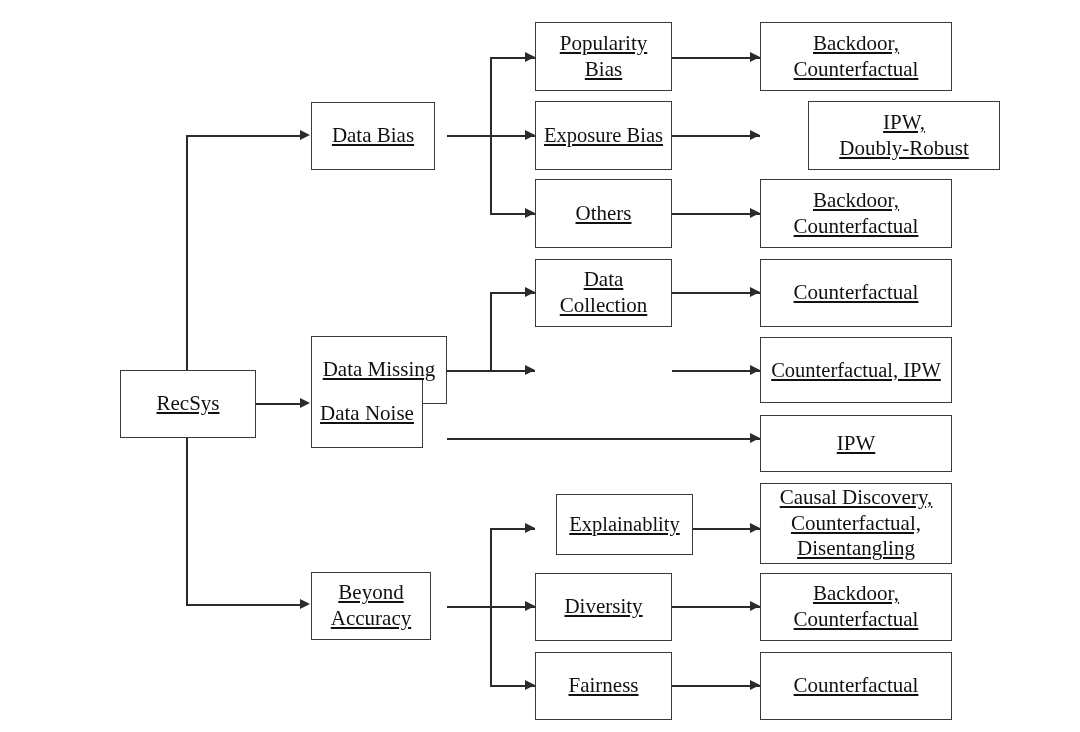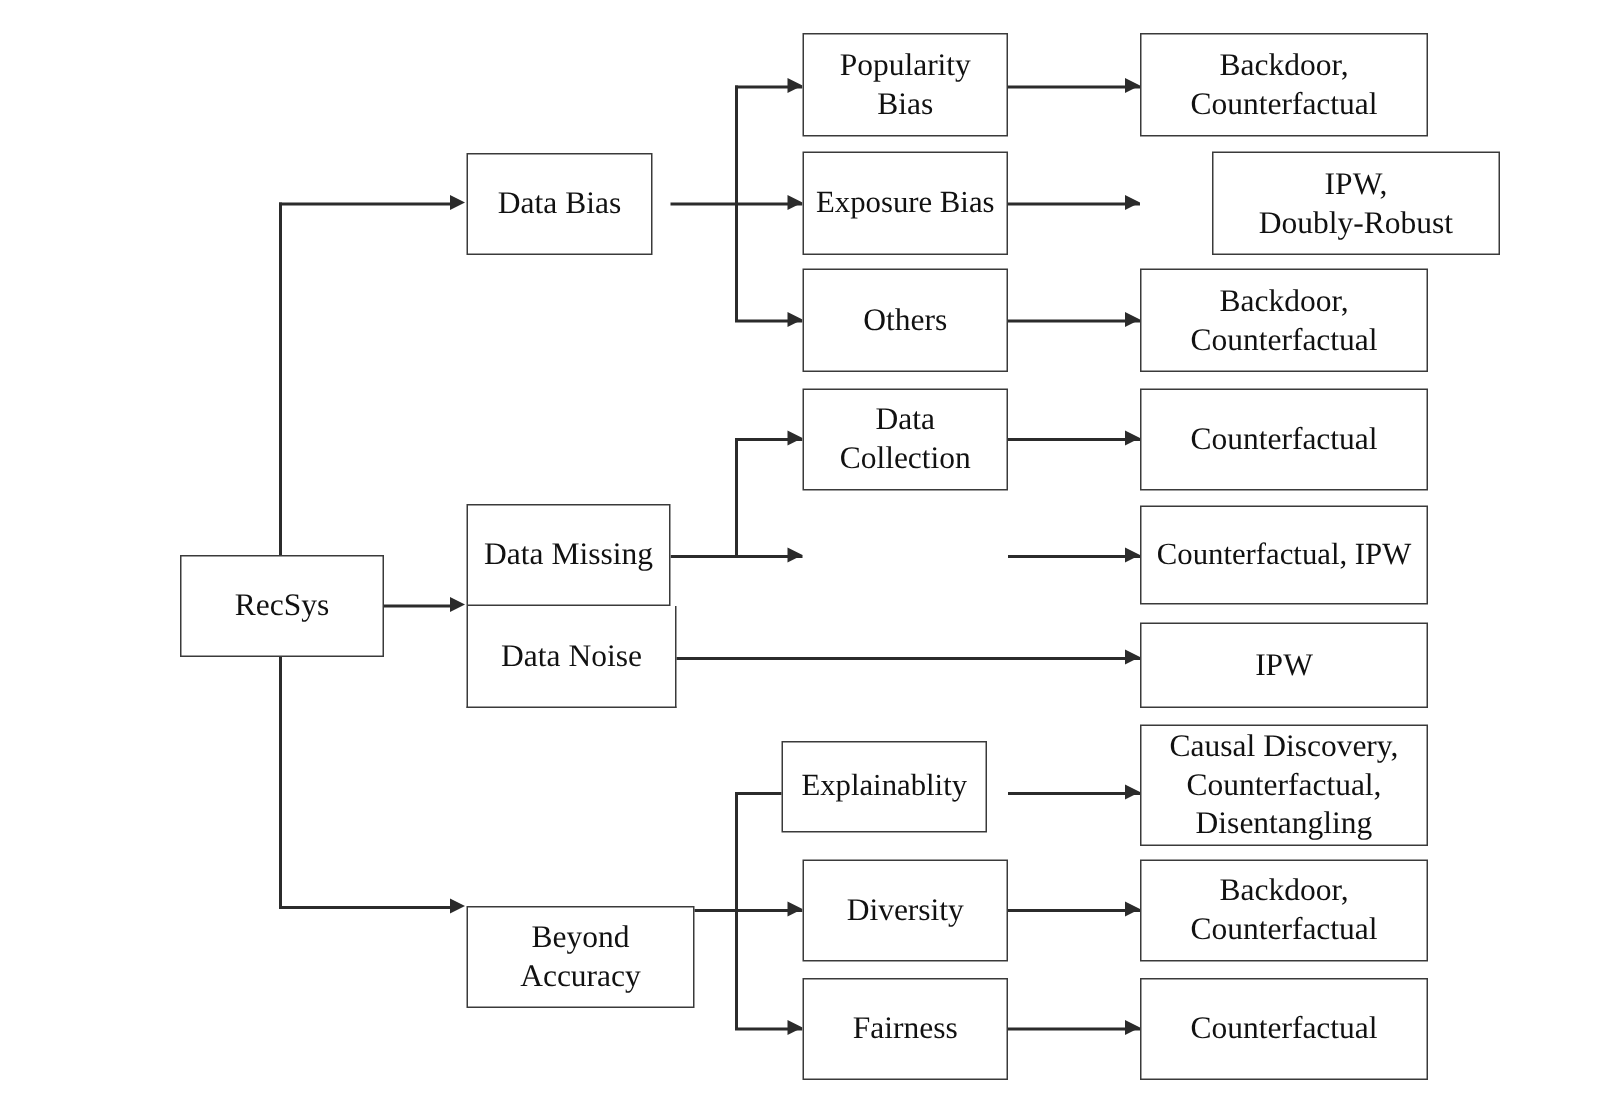--- a/index.html
+++ b/index.html
@@ -23,20 +23,21 @@
     display: flex;
     align-items: center;
     justify-content: center;
     text-align: center;
     color: #111111;
     font-size: 21px;
     line-height: 1.22;
     padding: 2px 4px;
     white-space: pre-line;
     z-index: 3;
+    text-decoration: underline;
   }
   .node.tight { font-size: 20.5px; }
   .node.stack-top { border-bottom-width: 1.6px; }
   .node.stack-bot { border-top: none; }
   .edge {
     position: absolute;
     background: #2b2b2b;
     z-index: 1;
   }
   .edge.h { height: 1.8px; }
@@ -66,23 +67,23 @@
   <div class="edge h" style="left:256px; top:403px; width:44px;"></div>
   <div class="arrow" style="left:300px; top:398px;"></div>
 
   <div class="edge h" style="left:186px; top:604px; width:114px;"></div>
   <div class="arrow" style="left:300px; top:599px;"></div>
 
   <div class="node" style="left:311px; top:102px; width:124px; height:68px;">Data Bias</div>
 
   <div class="node stack-top" style="left:311px; top:336px; width:136px; height:68px;">Data Missing</div>
 
-  <div class="node stack-bot" style="left:311px; top:404px; width:140px; height:68px;">Data Noise</div>
+  <div class="node stack-bot" style="left:311px; top:380px; width:112px; height:68px;">Data Noise</div>
 
-  <div class="node" style="left:311px; top:572px; width:152px; height:68px;margin-top:32px;">Beyond
+  <div class="node" style="left:311px; top:572px; width:120px; height:68px;">Beyond
 Accuracy</div>
 
   <div class="edge h" style="left:447px; top:135px; width:88px;"></div>
   <div class="edge v" style="left:490px; top:57px; height:157px;"></div>
   <div class="edge h" style="left:490px; top:57px; width:45px;"></div>
   <div class="arrow" style="left:525px; top:52px;"></div>
   <div class="arrow" style="left:525px; top:130px;"></div>
   <div class="edge h" style="left:490px; top:213px; width:45px;"></div>
   <div class="arrow" style="left:525px; top:208px;"></div>
 
@@ -127,21 +128,21 @@
   <div class="node" style="left:760px; top:415px; width:192px; height:57px;text-align:center;">IPW</div>
 
   <div class="edge h" style="left:447px; top:606px; width:88px;"></div>
   <div class="edge v" style="left:490px; top:528px; height:158px;"></div>
   <div class="edge h" style="left:490px; top:528px; width:45px;"></div>
   <div class="arrow" style="left:525px; top:523px;"></div>
   <div class="arrow" style="left:525px; top:601px;"></div>
   <div class="edge h" style="left:490px; top:685px; width:45px;"></div>
   <div class="arrow" style="left:525px; top:680px;"></div>
 
-  <div class="node tight" style="left:521px; top:494px; width:137px; height:61px;">Explainablity</div>
+  <div class="node tight" style="left:556px; top:494px; width:137px; height:61px;">Explainablity</div>
   <div class="node" style="left:535px; top:573px; width:137px; height:68px;">Diversity</div>
   <div class="node" style="left:535px; top:652px; width:137px; height:68px;">Fairness</div>
 
   <div class="edge h" style="left:672px; top:528px; width:88px;"></div>
   <div class="arrow" style="left:750px; top:523px;"></div>
   <div class="edge h" style="left:672px; top:606px; width:88px;"></div>
   <div class="arrow" style="left:750px; top:601px;"></div>
   <div class="edge h" style="left:672px; top:685px; width:88px;"></div>
   <div class="arrow" style="left:750px; top:680px;"></div>
 

